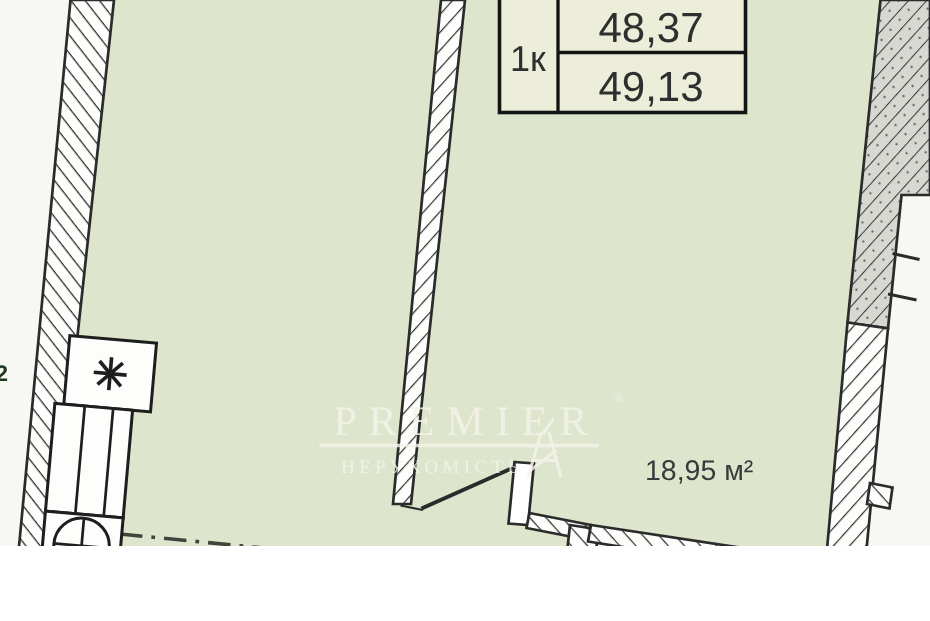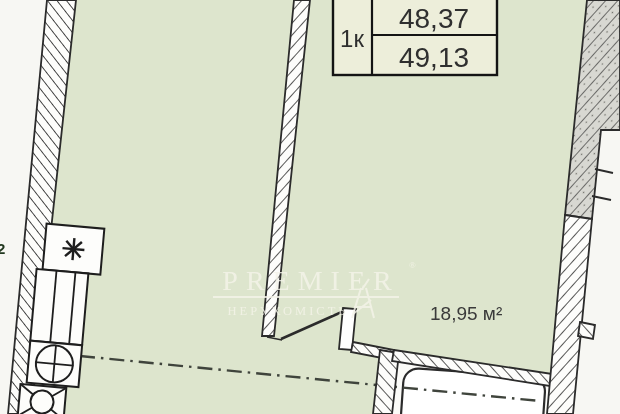--- a/index.html
+++ b/index.html
@@ -1,17 +1,17 @@
 <!DOCTYPE html>
 <html style="--room_fill: #dde5cd; --outside: #f7f7f3; --wall_gray: #d8d8d2; --ink: #2b2b2b; --table_bg: #edeeda; --label: #333333; --watermark: #f5f4ea; --centerline: #3f443c; --margin_label_color: #21381f;"><head>
 <meta charset="utf-8">
 <style>
   html,body{margin:0;padding:0;background:#fff;}
   .stage{
-    position:relative;width:620px;height:414px;overflow:hidden;
+    position:relative;width:620px;height:364px;overflow:hidden;
     font-family:"Liberation Sans", sans-serif;
     background:var(--outside,#f7f7f3);
   }
   svg{position:absolute;left:0;top:0;display:block;}
   text{font-family:"Liberation Sans", sans-serif;fill:var(--label,#333);}
   .tbl-num{font-size:28px;fill:#2f2f2f;}
   .tbl-type{font-size:24px;fill:#2f2f2f;}
   .area-label{font-size:19px;fill:#3a3a3a;}
   .margin-num{font-size:15px;font-weight:bold;fill:var(--margin_label_color,#21381f);}
   .wm-brand{font-family:"Liberation Serif", serif;font-size:28px;letter-spacing:8px;fill:var(--watermark,#f5f4ea);}

